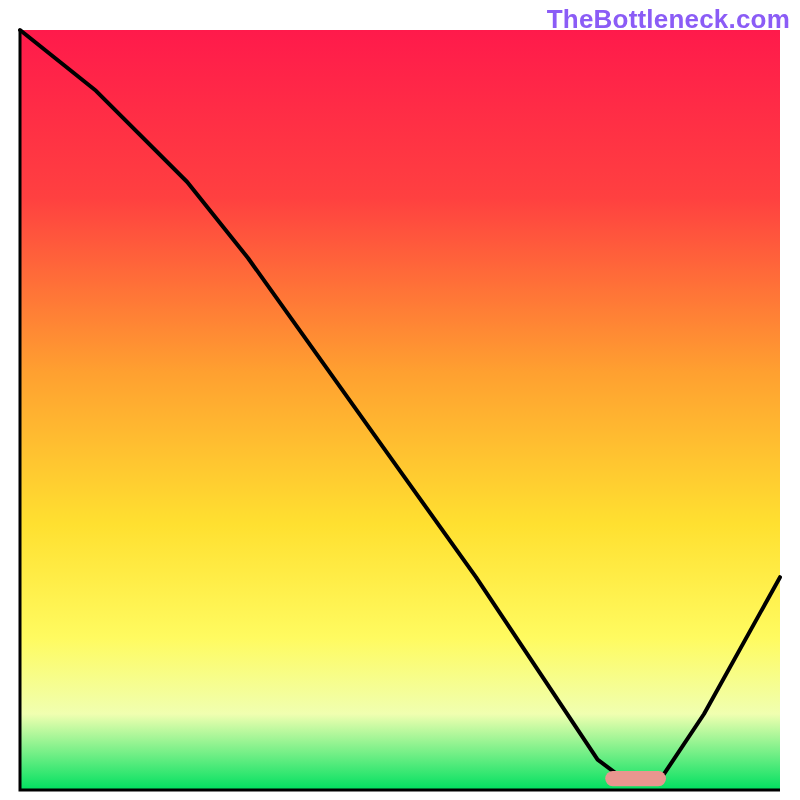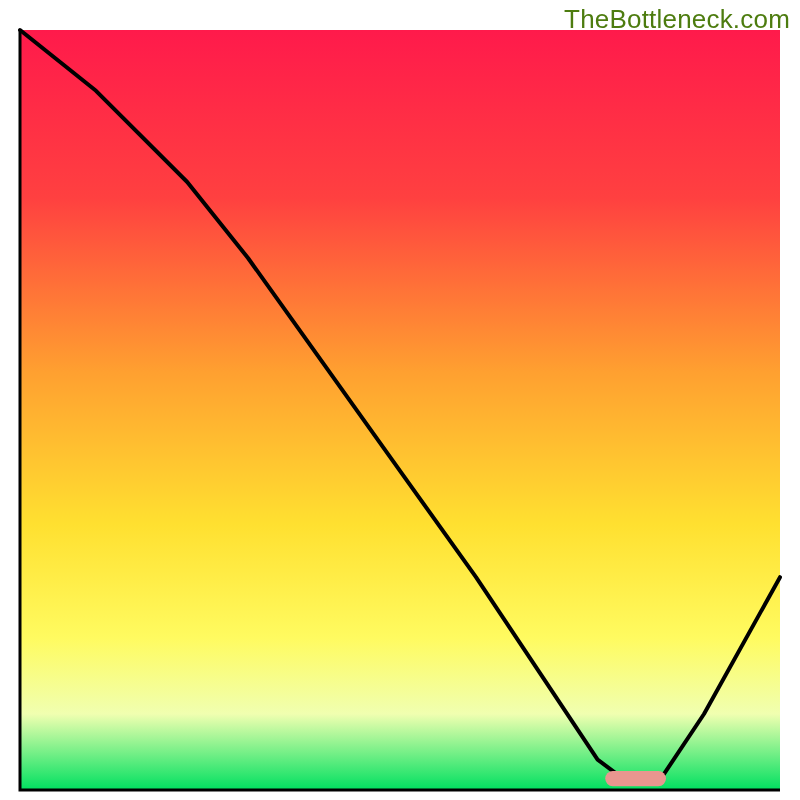--- a/index.html
+++ b/index.html
@@ -14,22 +14,22 @@
   .container {
     position: relative;
     width: 800px;
     height: 800px;
   }
   .watermark {
     position: absolute;
     top: 4px;
     right: 10px;
     font-size: 26px;
-    font-weight: 400;
-    color: #4d7c0f;
+    font-weight: 700;
+    color: #8b5cf6;
     z-index: 50;
     letter-spacing: 0.2px;
   }
   .plot {
     position: absolute;
     left: 0;
     top: 0;
     width: 800px;
     height: 800px;
   }

